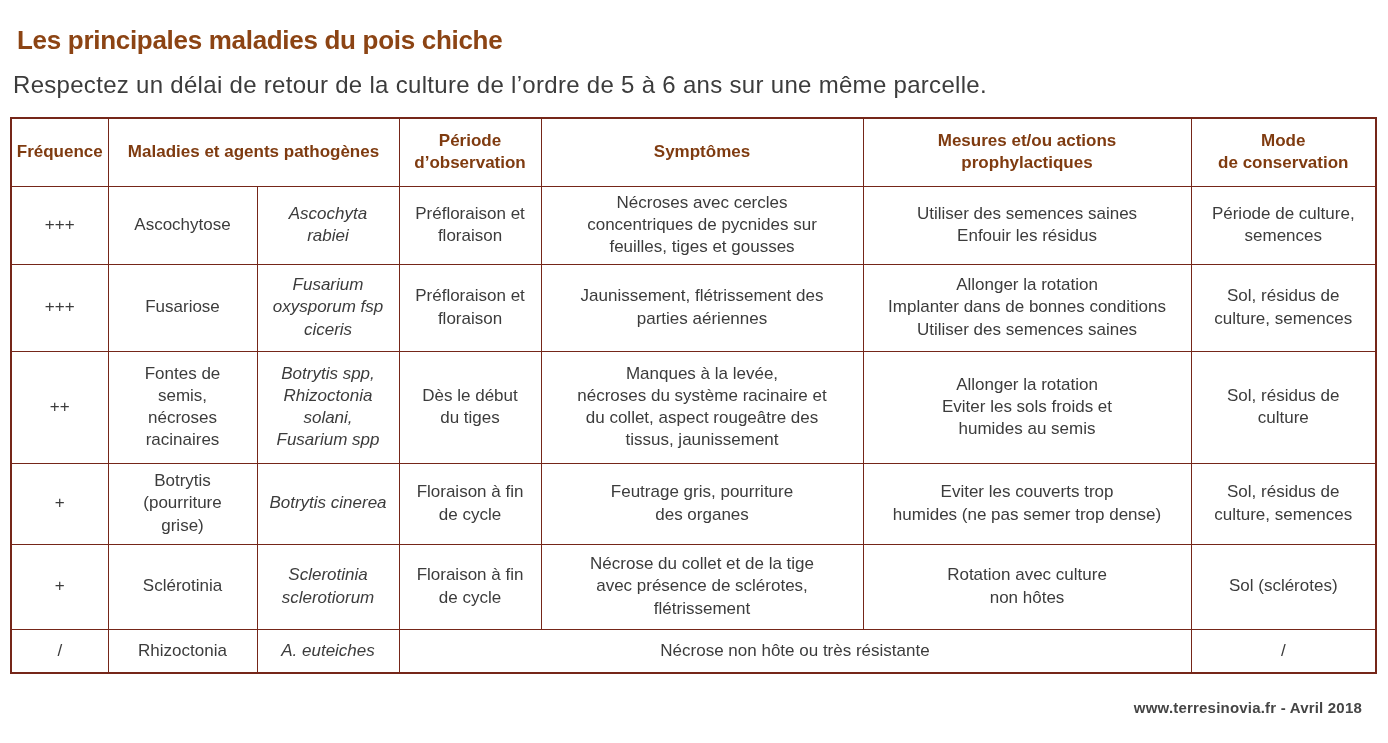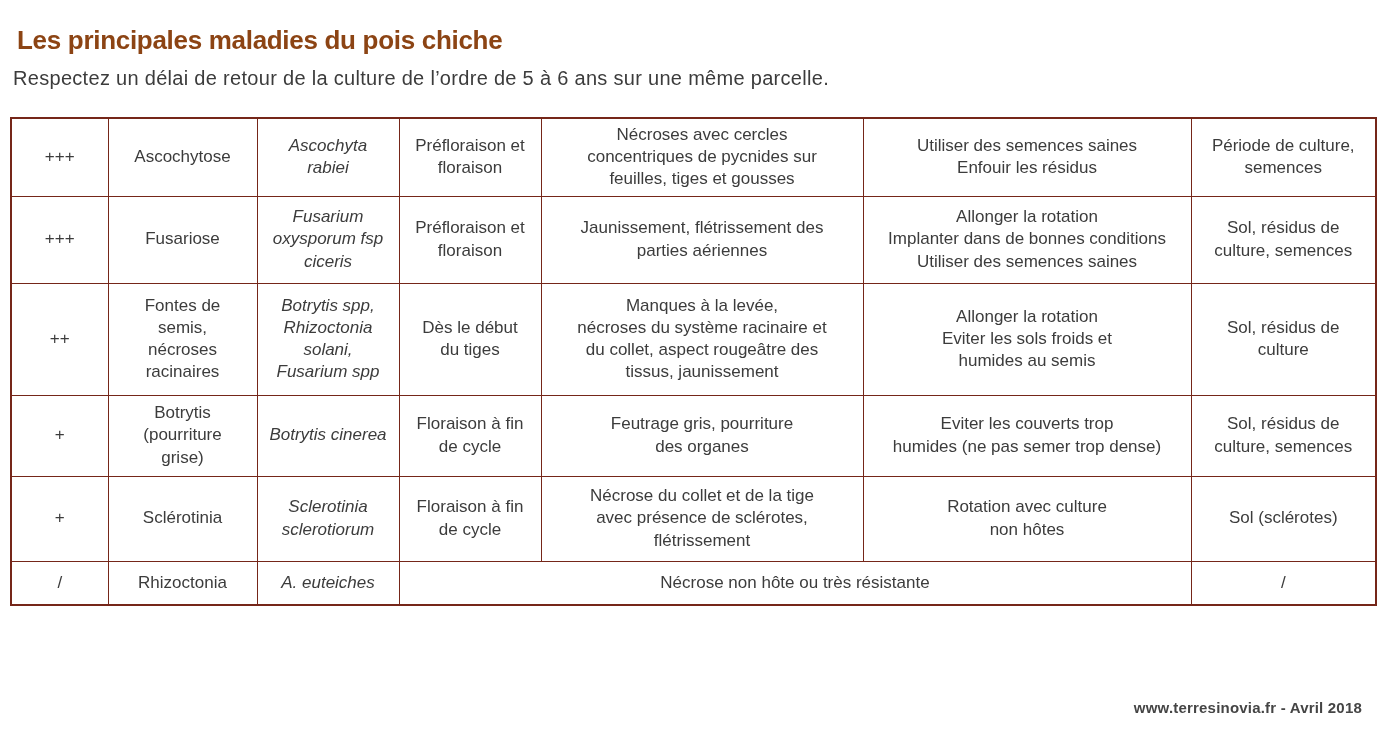--- a/index.html
+++ b/index.html
@@ -14,21 +14,21 @@
     font-family:"Liberation Sans",sans-serif;color:var(--text);
     overflow:hidden;
   }
   .title{
     position:absolute;left:17px;top:8px;
     font-size:26px;font-weight:bold;color:var(--accent);
     letter-spacing:-0.3px;
   }
   .subtitle{
     position:absolute;left:13px;top:47px;
-    font-size:20px;color:var(--text);letter-spacing:0.3px;
+    font-size:24px;color:var(--text);letter-spacing:0.3px;
   }
   table.diseases{
     position:absolute;left:10px;top:117px;width:1365px;
     border-collapse:collapse;table-layout:fixed;
     border:2px solid var(--border);
   }
   table.diseases th, table.diseases td{
     border:1px solid var(--border);
     text-align:center;vertical-align:middle;
     white-space:pre-line;
@@ -67,20 +67,31 @@
   <colgroup>
     <col style="width:97px">
     <col style="width:149px">
     <col style="width:142px">
     <col style="width:142px">
     <col style="width:322px">
     <col style="width:328px">
     <col style="width:185px">
   </colgroup>
   <tbody>
+    <tr class="hdr">
+      <th>Fréquence</th>
+      <th colspan="2">Maladies et agents pathogènes</th>
+      <th>Période
+d’observation</th>
+      <th>Symptômes</th>
+      <th>Mesures et/ou actions
+prophylactiques</th>
+      <th>Mode
+de conservation</th>
+    </tr>
 
     <tr class="r0">
       <td>+++</td>
       <td>Ascochytose</td>
       <td class="italic">Ascochyta
 rabiei</td>
       <td>Préfloraison et
 floraison</td>
       <td>Nécroses avec cercles
 concentriques de pycnides sur

